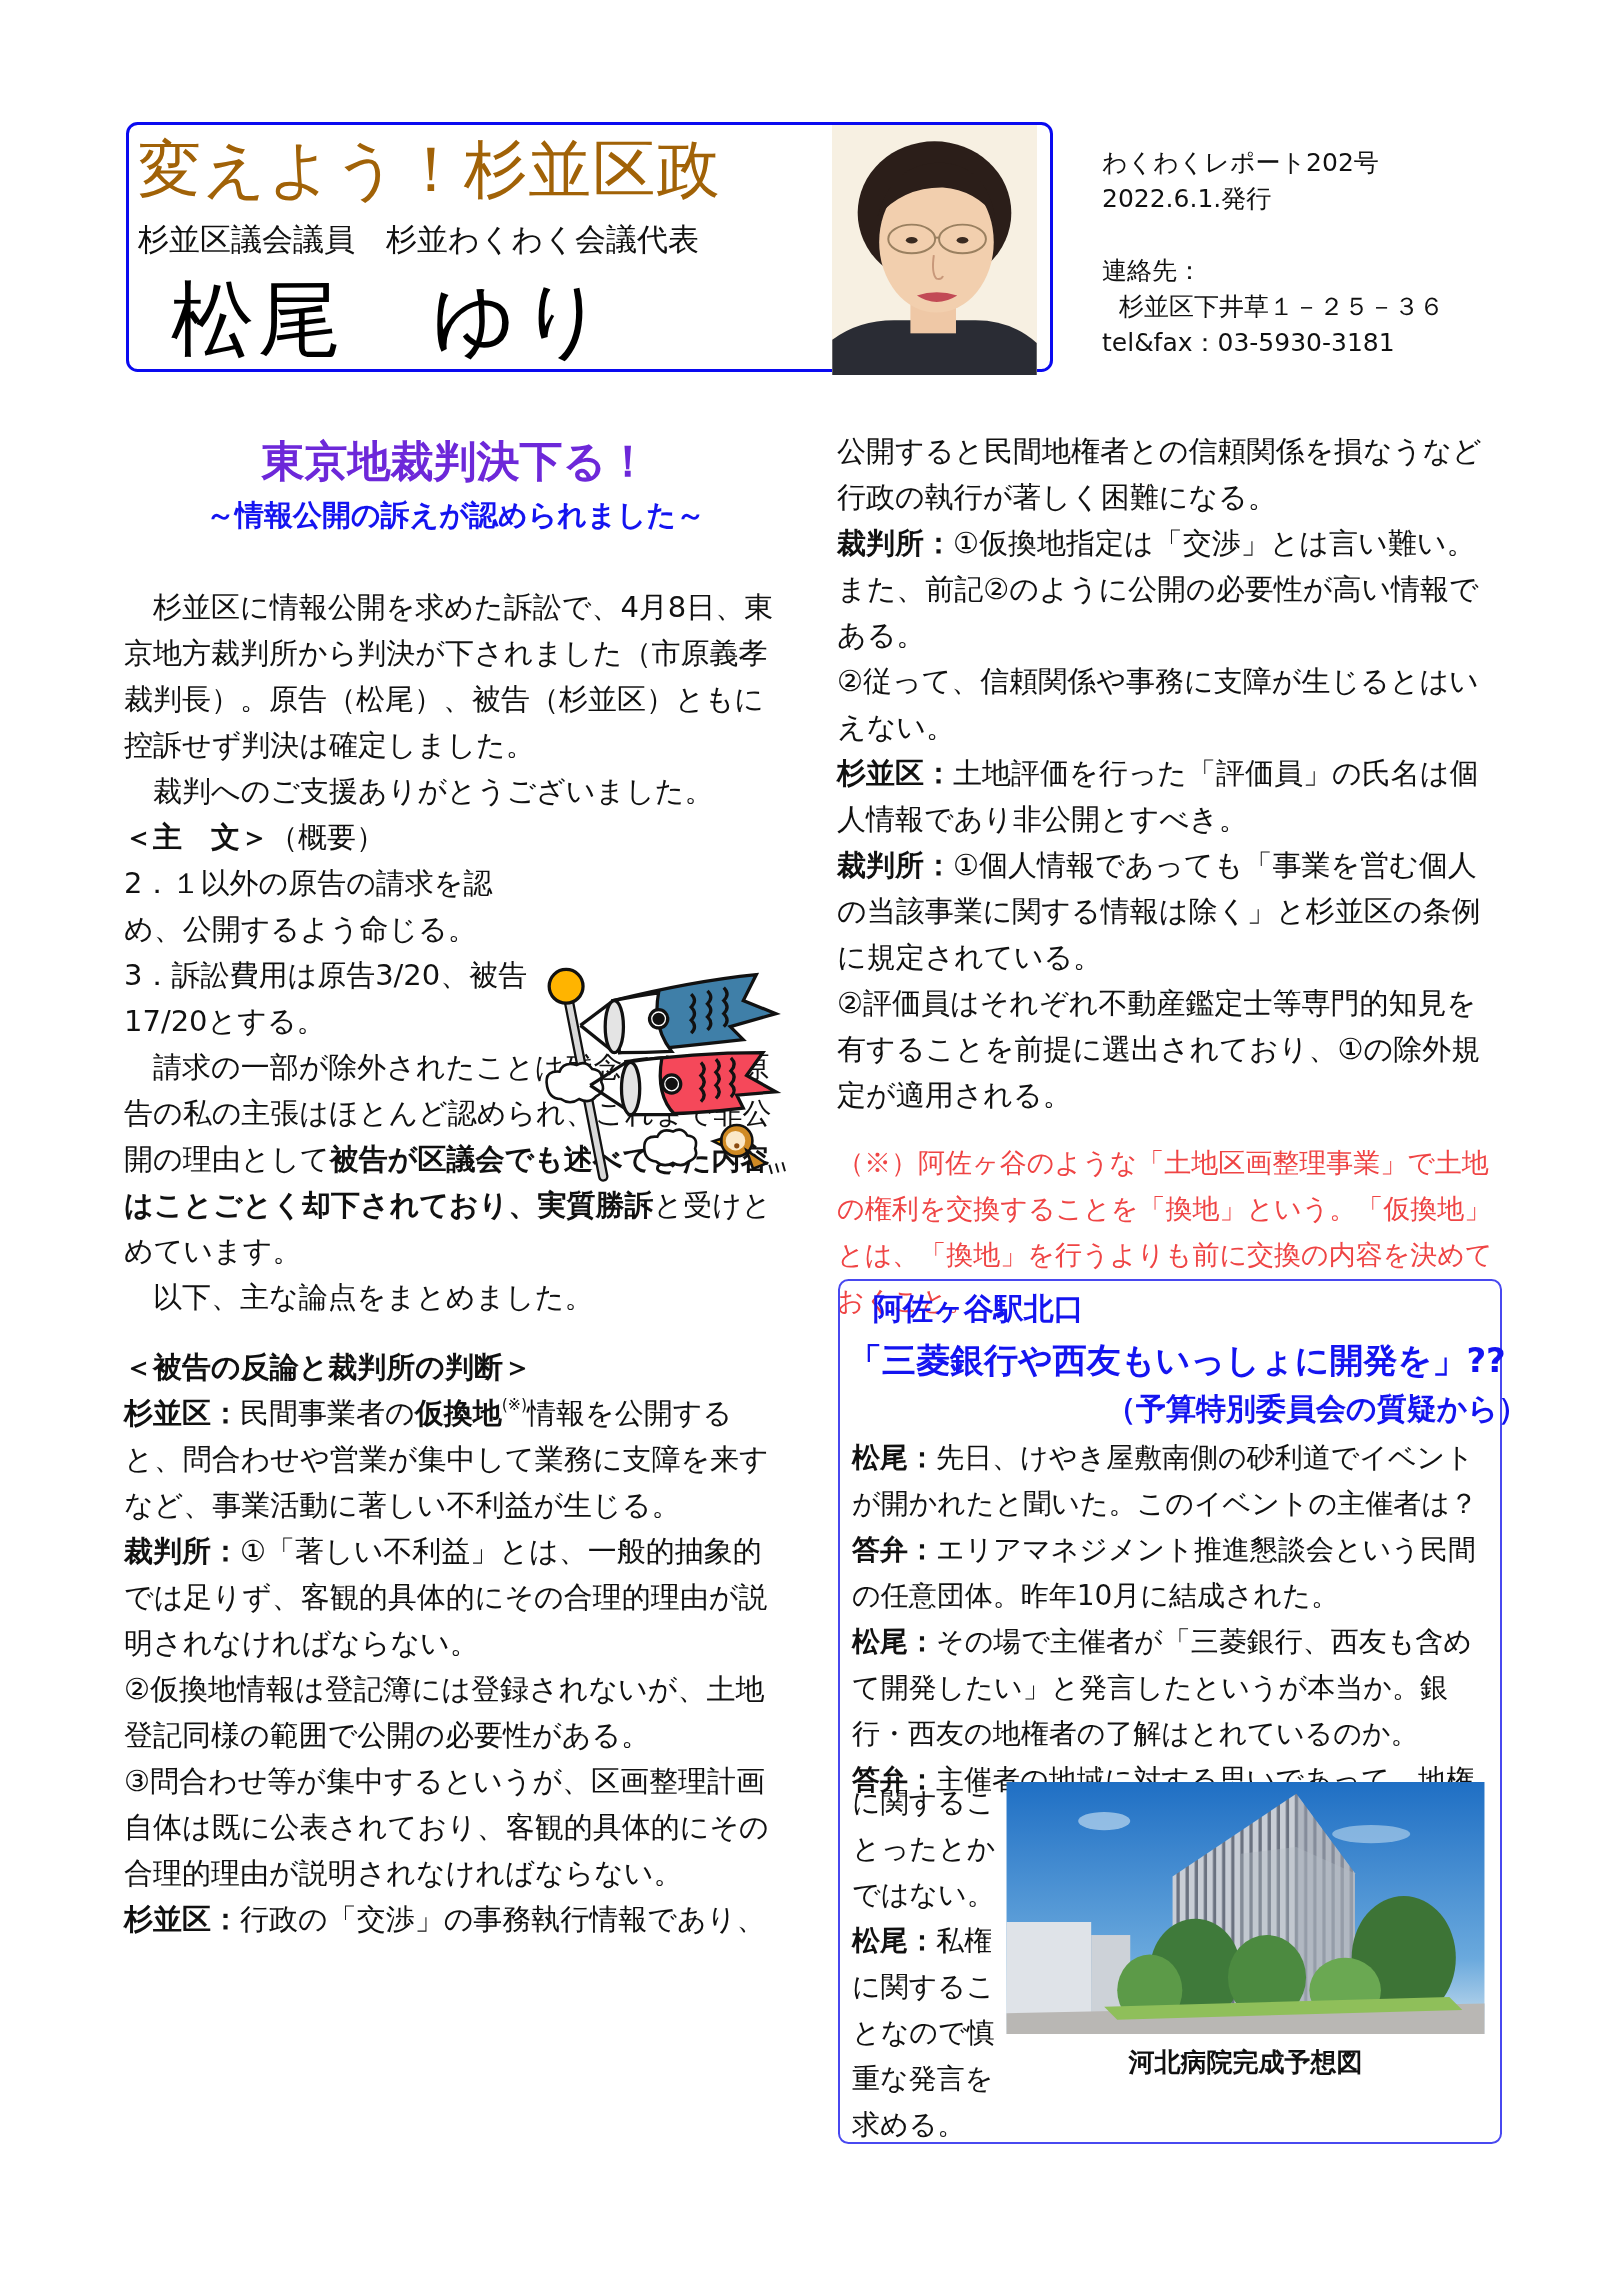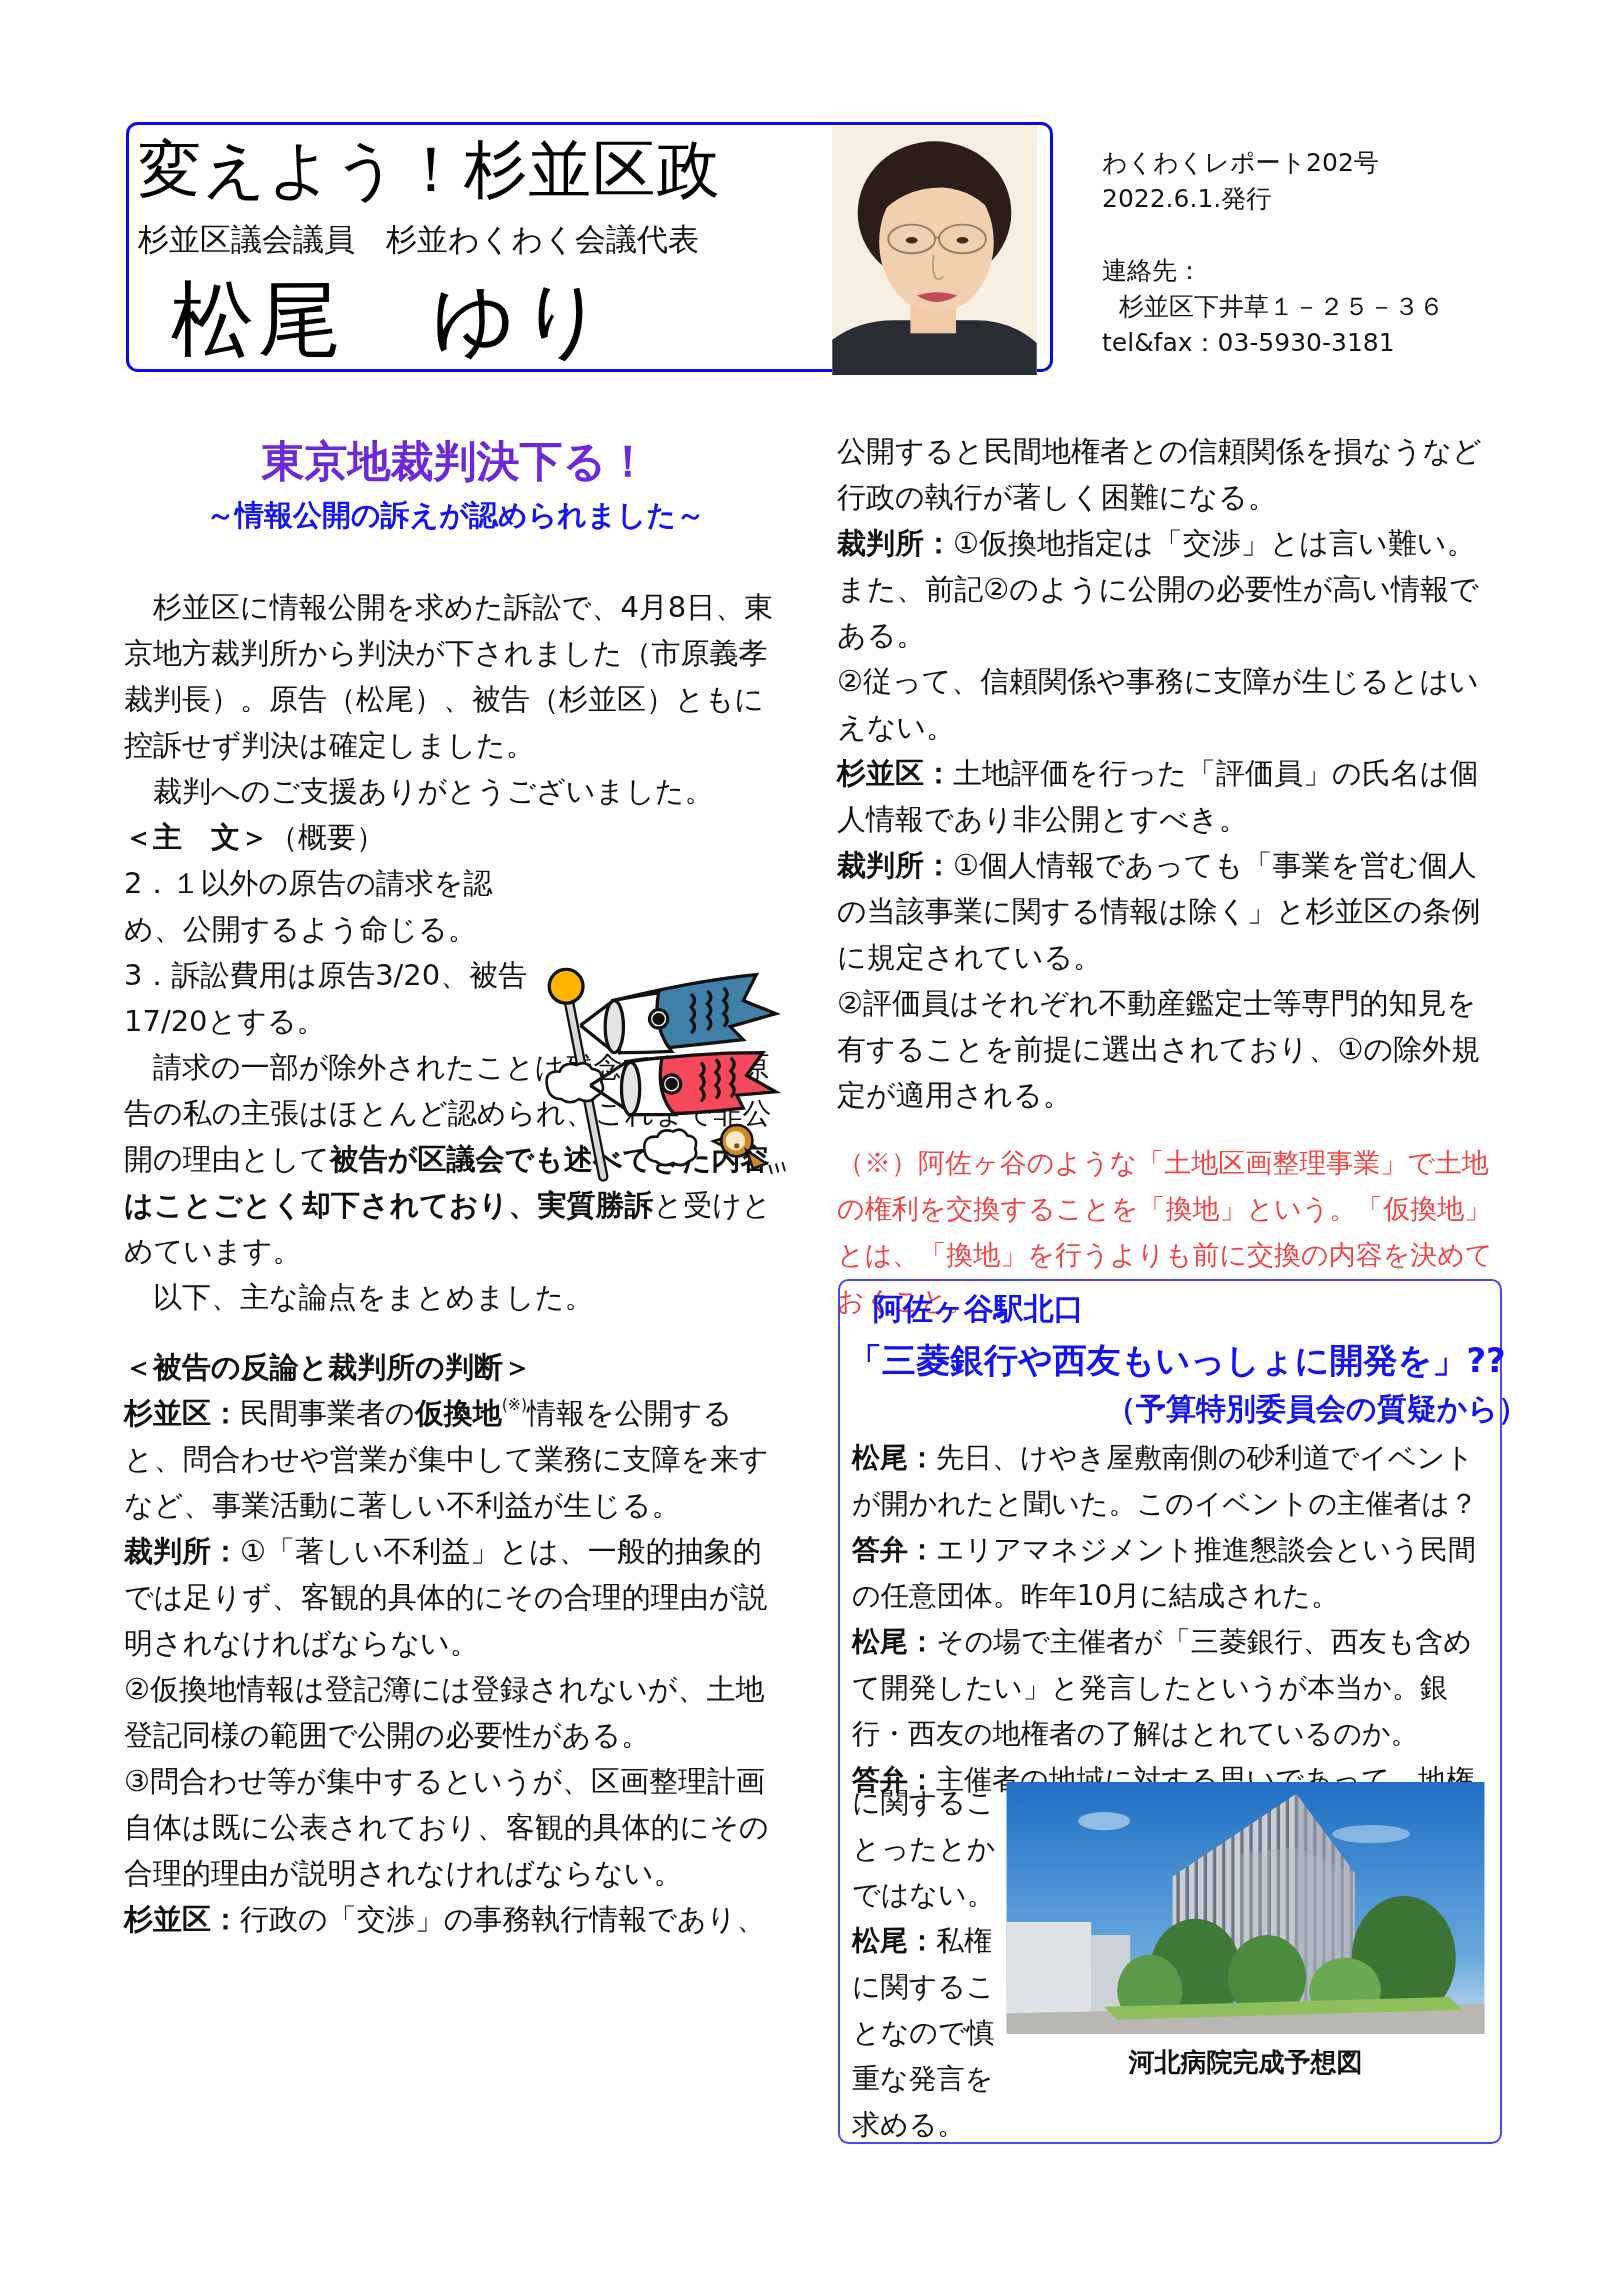--- a/index.html
+++ b/index.html
@@ -11,21 +11,21 @@
   .abs { position: absolute; }
 
   
   .header-box {
     left: 126px; top: 122px; width: 927px; height: 250px;
     border: 3.9px solid #0a0af0; border-radius: 11.7px; box-sizing: border-box;
     background: #ffffff;
   }
   .slogan {
     left: 138px; top: 134px; font-size: 63px; line-height: 72px;
-    color: #000000; font-weight: normal; letter-spacing: 1.3px; white-space: nowrap;
+    color: #a16207; font-weight: normal; letter-spacing: 1.3px; white-space: nowrap;
   }
   .affiliation {
     left: 138px; top: 220px; font-size: 31px; line-height: 39px;
     color: #111; white-space: nowrap;
   }
   .member-name {
     left: 171px; top: 274px; font-size: 83px; line-height: 91px;
     color: #000; white-space: nowrap; letter-spacing: 3.9px;
   }
   .photo {

